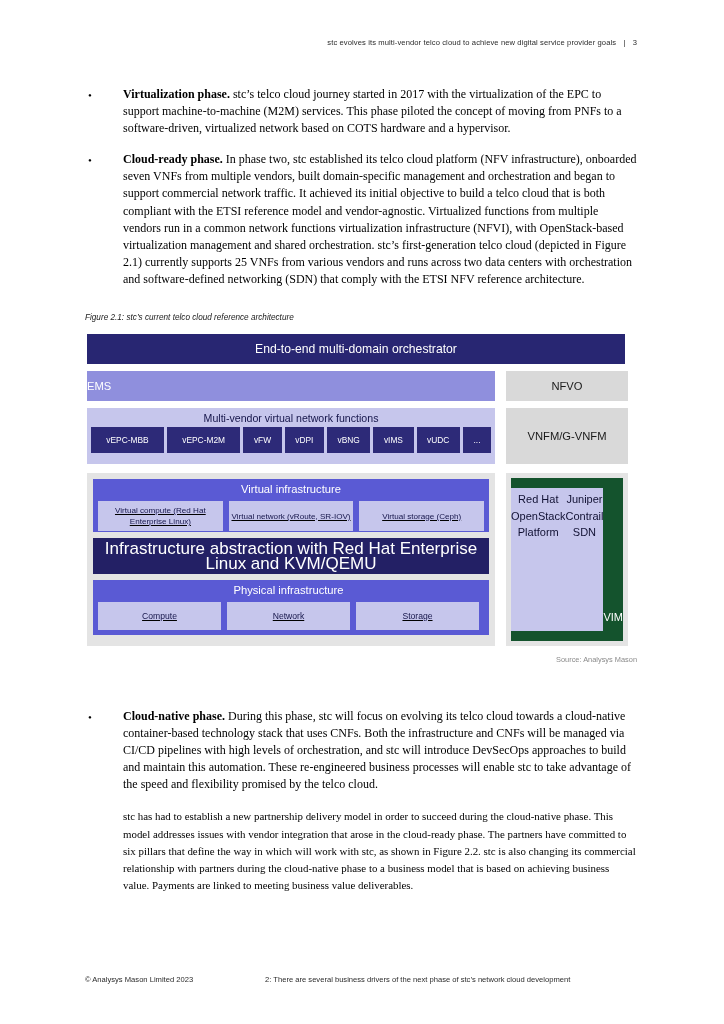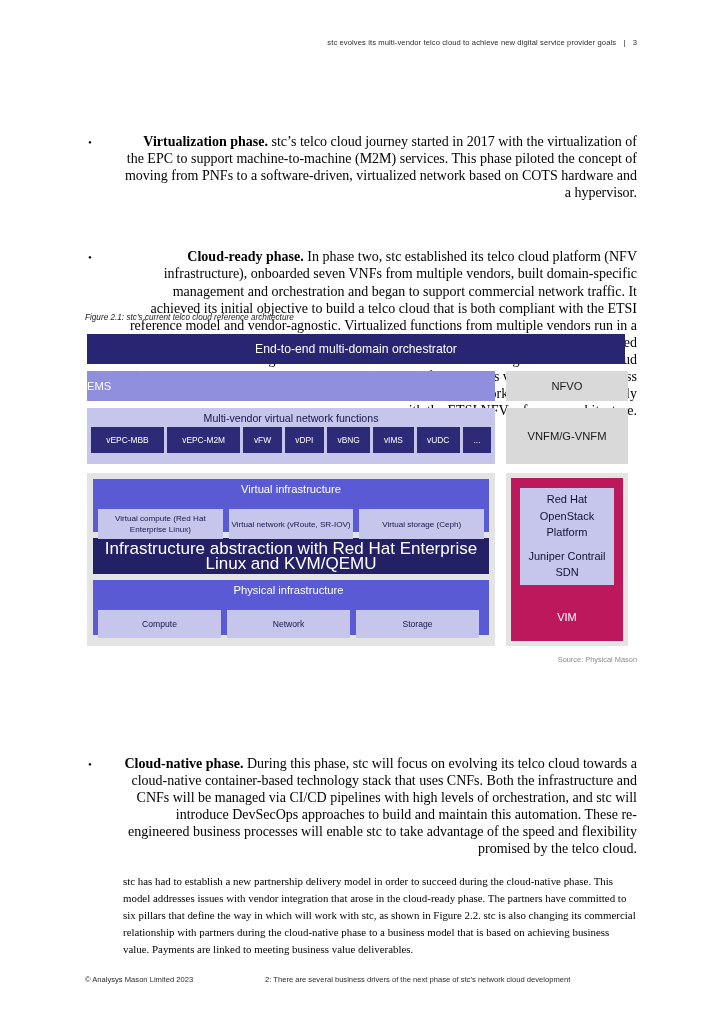--- a/index.html
+++ b/index.html
@@ -44,24 +44,23 @@
     margin-bottom: 14px;
   }
   .bullet-dot {
     position: absolute;
     left: 3px;
     top: 1px;
     font-size: 11px;
     line-height: 17.1px;
   }
   .para {
-    font-size: 14px;
+    font-size: 12px;
     line-height: 17.1px;
-    text-align: right;
-    margin-top: 47px;
+    text-align: left;
   }
   .para b { font-weight: bold; }
   .indent-para {
     padding-left: 38px;
     font-size: 10.9px;
     line-height: 17.1px;
     margin-top: 15px;
   }
 
   
@@ -173,21 +172,22 @@
   }
   .virt-title, .phys-title {
     text-align: center;
     color: #ffffff;
     font-size: 11.2px;
     line-height: 14px;
   }
   .virt-subboxes, .phys-subboxes {
     display: flex;
     gap: 6px;
-    margin-top: 13px;
+    margin-top: 5px;
+    text-decoration: underline;
   }
   .sub-box {
     background: #c6c6ec;
     color: #15154a;
     flex: 1 1 0;
     height: 30px;
     display: flex;
     align-items: center;
     justify-content: center;
     text-align: center;
@@ -220,27 +220,26 @@
   .phys-subboxes .sub-box { height: 28px; font-size: 8.6px; }
 
   .infra-right {
     position: absolute; left: 419px; top: 0;
     width: 122px; height: 173px;
     background: #e4e4e4;
     padding: 5px;
     box-sizing: border-box;
   }
   .vim-box {
-    background: #be185d;
+    background: #14532d;
     width: 100%;
     height: 100%;
     padding: 10px 9px;
     box-sizing: border-box;
     display: flex;
-    flex-direction: column;
     justify-content: center;
   }
   .vim-inner {
     background: #c6c6ec;
     color: #111133;
     text-align: center;
     font-size: 11px;
     line-height: 16.5px;
     padding: 3px 0 4px 0;
   }
@@ -381,21 +380,21 @@
         <div class="vim-inner">Red Hat OpenStack Platform</div>
         <div class="vim-inner">Juniper Contrail SDN</div>
         <div class="vim-label">VIM</div>
       </div>
     </div>
 
   </div>
 
 </div>
 
-<div class="fig-source">Source: Physical Mason</div>
+<div class="fig-source">Source: Analysys Mason</div>
 
 <div class="content-lower">
 
   <div class="bullet-block">
     <span class="bullet-dot">•</span>
     <div class="para">
       <b>Cloud-native phase.</b><span> During this phase, stc will focus on evolving its telco cloud towards a cloud-native container-based technology stack that uses CNFs. Both the infrastructure and CNFs will be managed via CI/CD pipelines with high levels of orchestration, and stc will introduce DevSecOps approaches to build and maintain this automation. These re-engineered business processes will enable stc to take advantage of the speed and flexibility promised by the telco cloud.</span>
     </div>
   </div>
 

